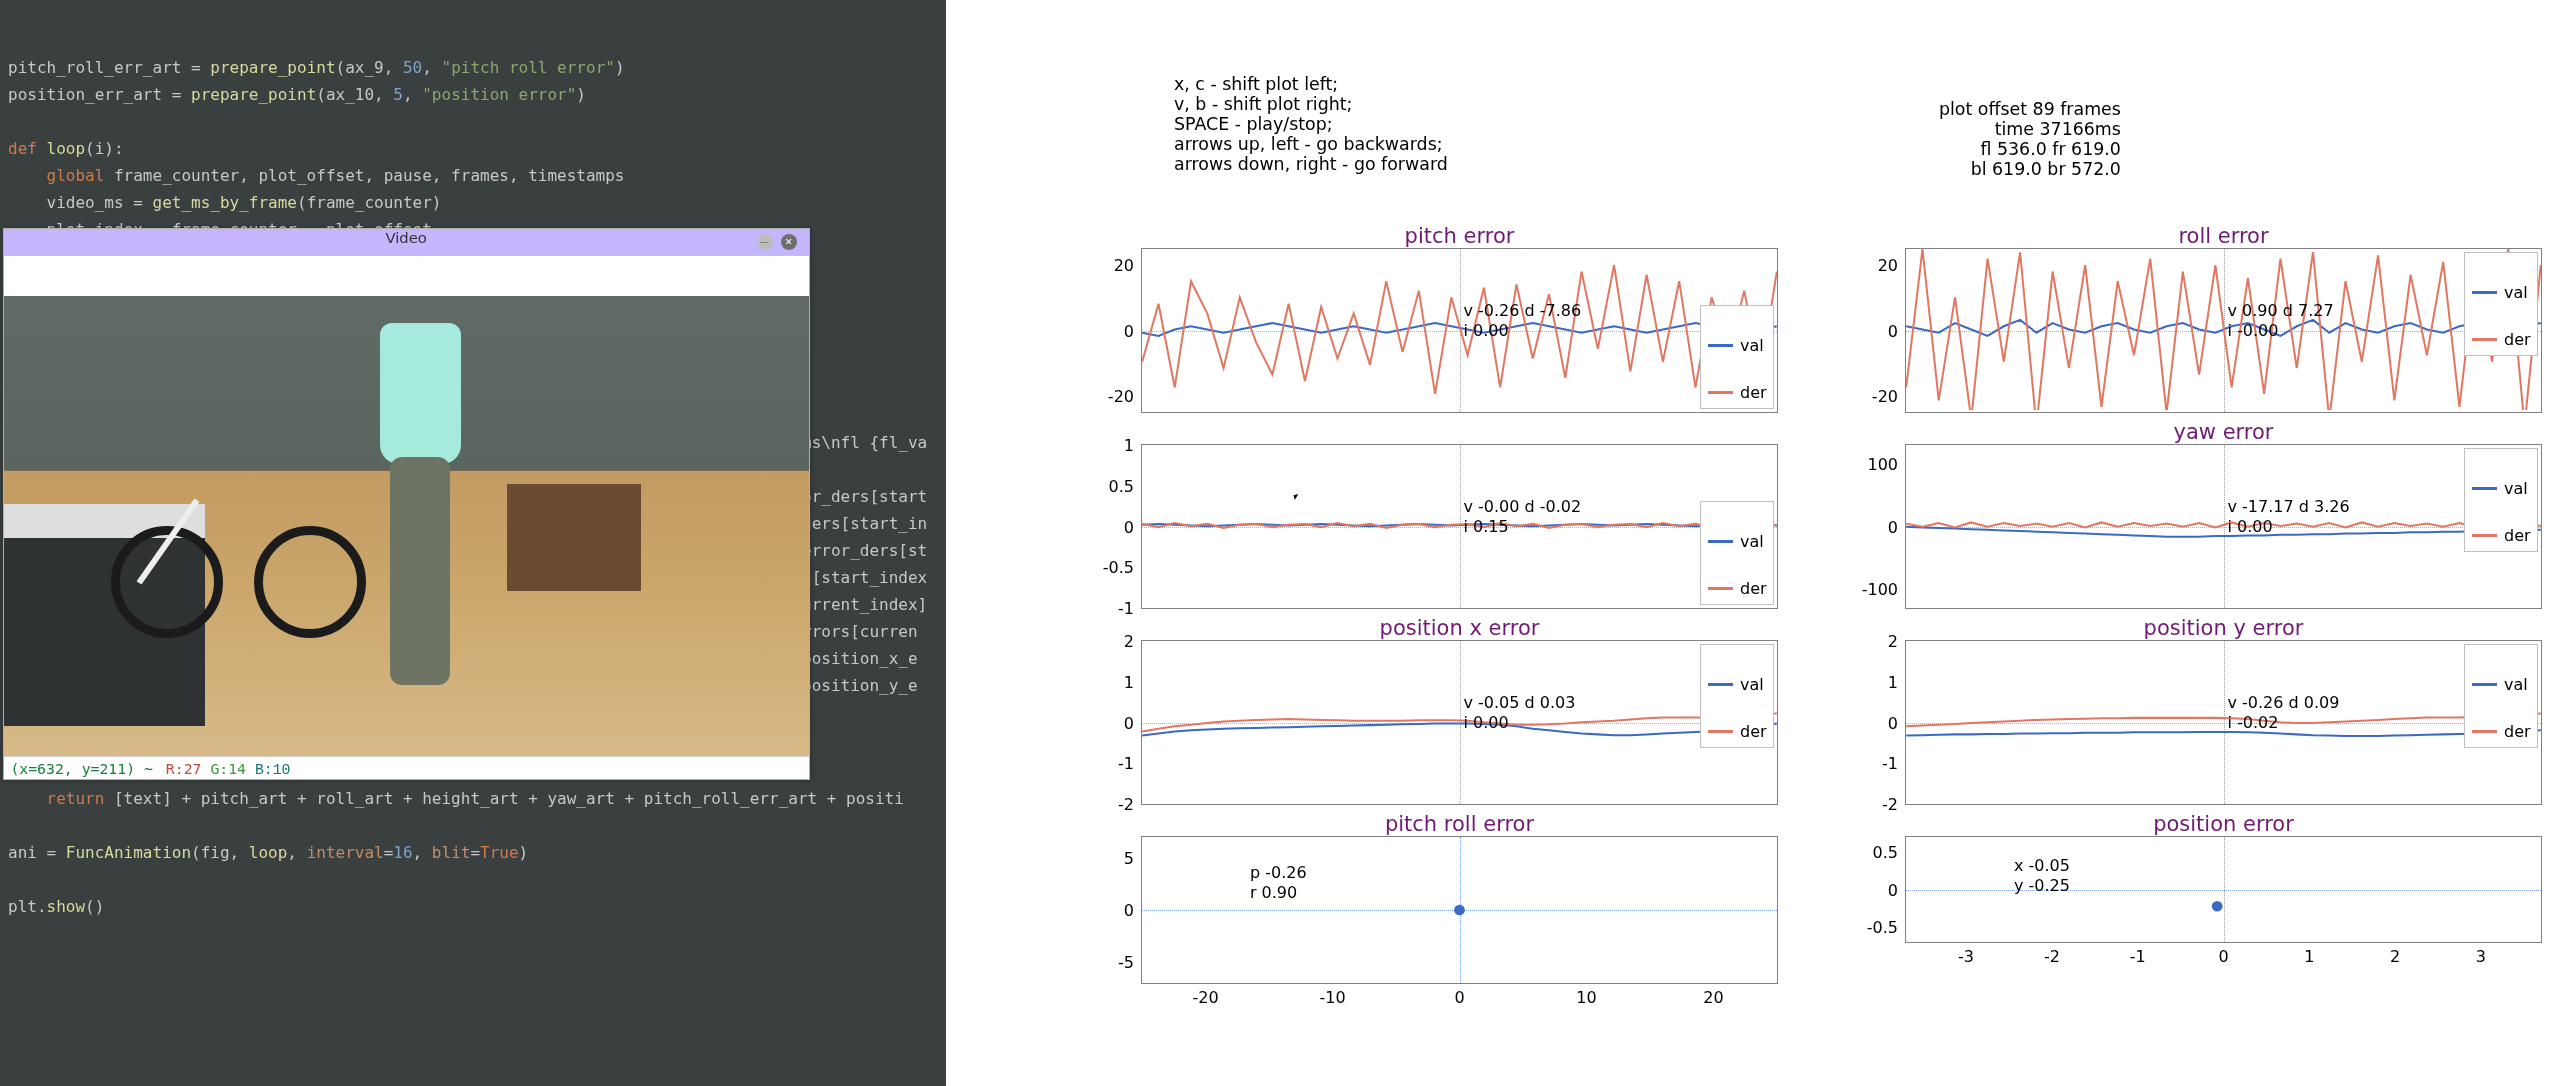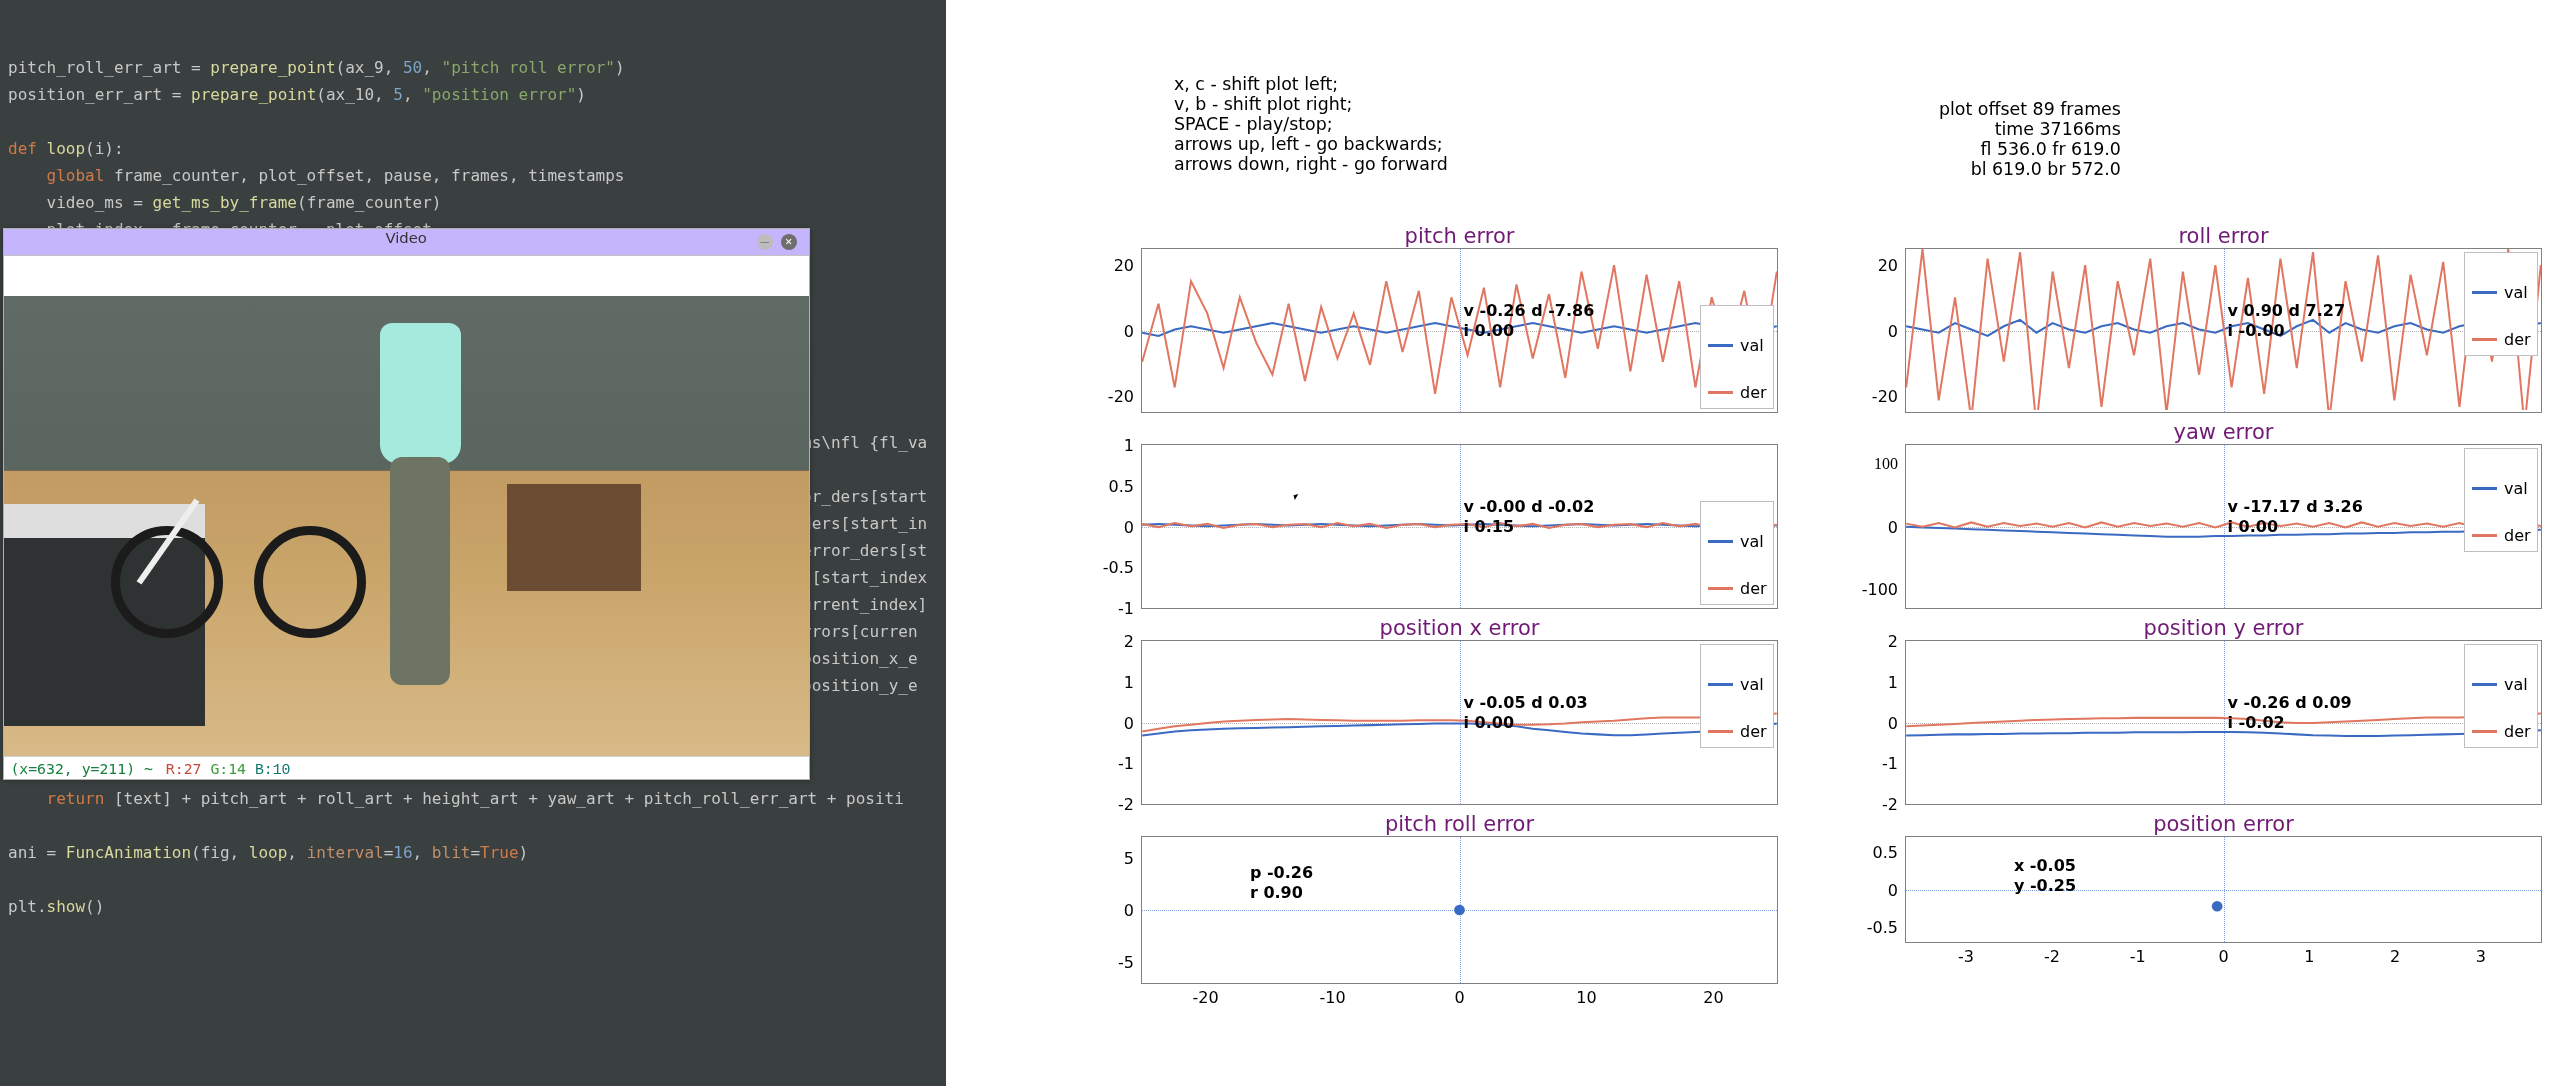--- a/index.html
+++ b/index.html
@@ -188,21 +188,20 @@
     position: absolute;
     left: 0; right: 0;
     border-top: 1.3px dotted #b0b0b0;
   }
   .anno {
     position: absolute;
     font-size: 16px;
     color: #000;
     white-space: pre;
     line-height: 20px;
-    font-weight: bold;
   }
   .legend {
     position: absolute;
     right: 2.7px;
     background: #fff;
     border: 0.7px solid #bfbfbf;
     font-size: 16px;
     padding: 4px 6.7px;
     line-height: 23px;
   }
@@ -367,21 +366,21 @@
         </div>
           </div>
       <div class="ax">
             <div class="ax-title">yaw error</div>
             <div class="hline" style="top:50%;"></div>
         <div class="vline" style="left:50%;"></div>
         <svg class="plot" width="635" height="161" viewBox="0 0 946 240">
           <path d="M 0.0 121.8 L 24.3 122.8 L 48.5 123.7 L 72.8 124.6 L 97.0 125.5 L 121.3 126.5 L 145.5 127.4 L 169.8 128.3 L 194.1 129.2 L 218.3 130.2 L 242.6 131.1 L 266.8 132.0 L 291.1 132.9 L 315.3 133.8 L 339.6 134.8 L 363.8 135.7 L 388.1 136.6 L 412.4 136.6 L 436.6 136.6 L 460.9 135.7 L 485.1 135.7 L 509.4 134.8 L 533.6 134.8 L 557.9 133.8 L 582.2 133.8 L 606.4 132.9 L 630.7 132.9 L 654.9 132.0 L 679.2 132.0 L 703.4 131.1 L 727.7 131.1 L 751.9 130.2 L 776.2 130.2 L 800.5 129.2 L 824.7 129.2 L 849.0 128.3 L 873.2 128.3 L 897.5 127.4 L 921.7 127.4 L 946.0 126.5 " fill="none" stroke="#3a6ac2" stroke-width="3"></path>
           <path d="M 0.0 117.2 L 24.3 121.8 L 48.5 116.3 L 72.8 122.8 L 97.0 115.4 L 121.3 121.8 L 145.5 116.3 L 169.8 120.9 L 194.1 117.2 L 218.3 121.8 L 242.6 116.3 L 266.8 122.8 L 291.1 115.4 L 315.3 121.8 L 339.6 116.3 L 363.8 120.9 L 388.1 117.2 L 412.4 121.8 L 436.6 116.3 L 460.9 122.8 L 485.1 115.4 L 509.4 121.8 L 533.6 116.3 L 557.9 120.9 L 582.2 117.2 L 606.4 121.8 L 630.7 116.3 L 654.9 122.8 L 679.2 115.4 L 703.4 121.8 L 727.7 116.3 L 751.9 120.9 L 776.2 117.2 L 800.5 121.8 L 824.7 116.3 L 849.0 122.8 L 873.2 115.4 L 897.5 121.8 L 921.7 116.3 L 946.0 120.9 " fill="none" stroke="#e17760" stroke-width="3"></path>
         </svg>
-        <div class="ytick" style="top:11.538461538461542%;font-family:Liberation Serif, serif;">100</div>
+        <div class="ytick" style="top:11.538461538461542%;">100</div>
         <div class="ytick" style="top:50%;">0</div>
         <div class="ytick" style="top:88.46153846153845%;">-100</div>
         <div class="anno" style="left:50%; top:32%; margin-left:4px;">v -17.17 d 3.26
 i 0.00</div>
         <div class="legend" style="top:2.7px;">
           <div class="row"><span class="sw" style="background:#3a6ac2;"></span>val</div>
           <div class="row"><span class="sw" style="background:#e17760;"></span>der</div>
         </div>
           </div>
       <div class="ax">

